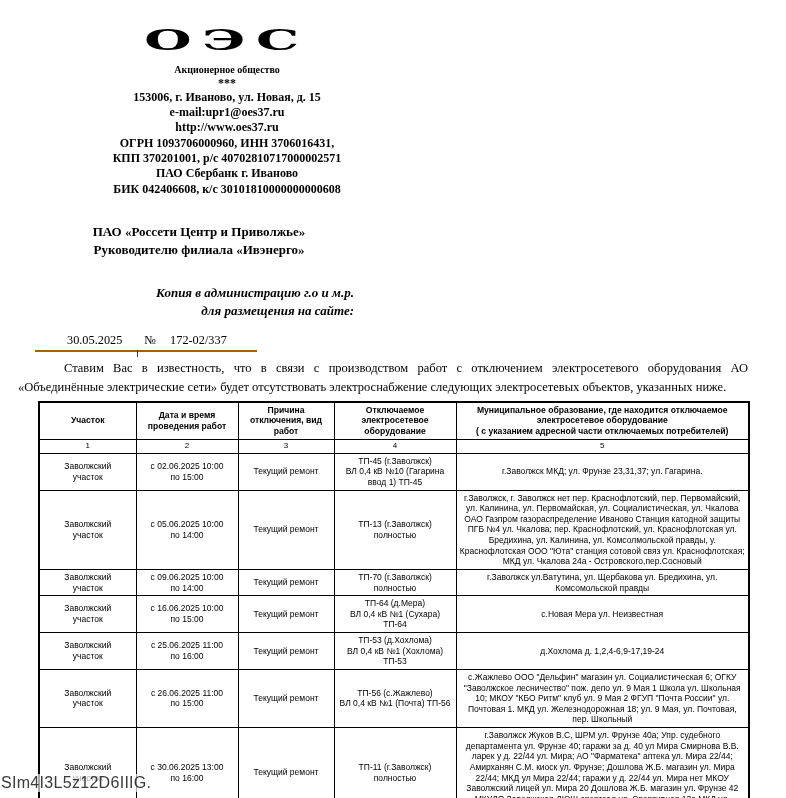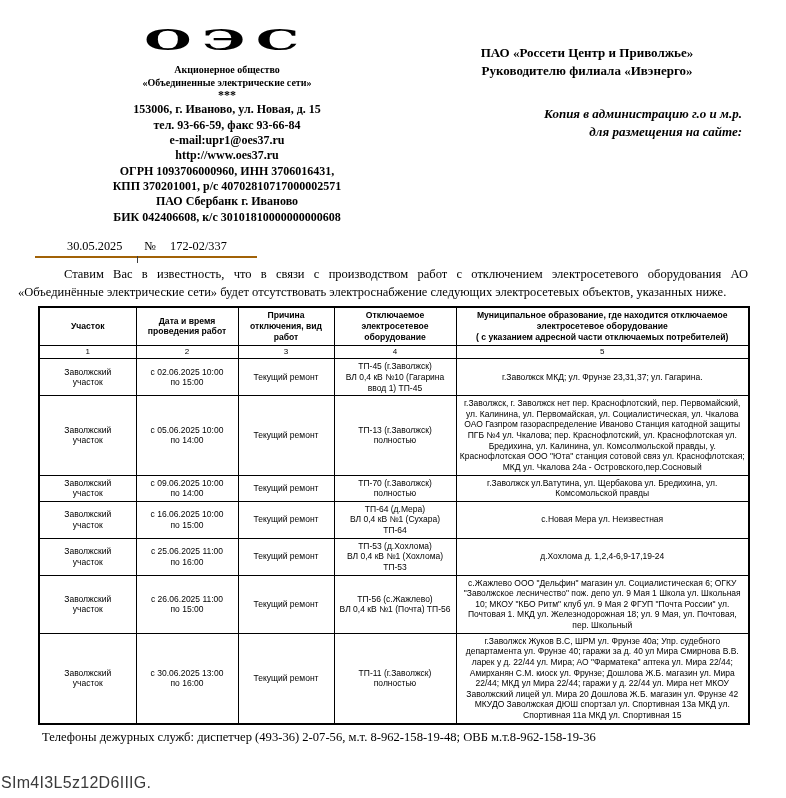--- a/index.html
+++ b/index.html
@@ -3,21 +3,21 @@
 <meta charset="utf-8">
 <style>
   html,body{margin:0;padding:0;}
   body{
     width:786px;height:798px;overflow:hidden;background:#ffffff;
     font-family:"Liberation Serif",serif;color:#000;position:relative;
   }
   .page{width:786px;height:798px;position:relative;}
 
   
-  .letterhead{display:flex;justify-content:space-between;padding:18px 38px 0 38px;}
+  .letterhead{display:flex;justify-content:space-between;padding:18px 38px 0 38px;flex-direction:column;}
   .lh-left{width:378px;text-align:center;font-weight:bold;}
   .logo-wrap{height:44px;margin-bottom:2px;}
   .logo-text{
     display:inline-block;font-family:"DejaVu Serif",serif;font-weight:700;
     font-size:46px;line-height:44px;letter-spacing:9px;
     transform:scale(1.18,0.60);transform-origin:center center;
   }
   .org-line{font-size:10px;line-height:1.25;}
   .stars{font-size:12px;line-height:1.1;}
   .addr-line{font-size:12px;line-height:1.28;font-weight:bold;}
@@ -66,24 +66,22 @@
 <body>
 
 <div class="page">
 
   <div class="letterhead">
     <div class="lh-left">
       <div class="logo-wrap">
         <span class="logo-text">ОЭС</span>
       </div>
       <div class="org-line">Акционерное общество</div>
-      <div class="org-line">«Объединенные электрические сети»</div>
       <div class="stars">***</div>
       <div class="addr-line">153006, г. Иваново, ул. Новая, д. 15</div>
-      <div class="addr-line">тел. 93-66-59, факс 93-66-84</div>
       <div class="addr-line">e-mail:upr1@oes37.ru</div>
       <div class="addr-line">http://www.oes37.ru</div>
       <div class="addr-line">ОГРН 1093706000960, ИНН  3706016431,</div>
       <div class="addr-line">КПП 370201001,  р/с 40702810717000002571</div>
       <div class="addr-line">ПАО Сбербанк г. Иваново</div>
       <div class="addr-line">БИК 042406608, к/с 30101810000000000608</div>
     </div>
     <div class="lh-right">
       <div class="recipient">
         <div>ПАО «Россети Центр и Приволжье»</div>

